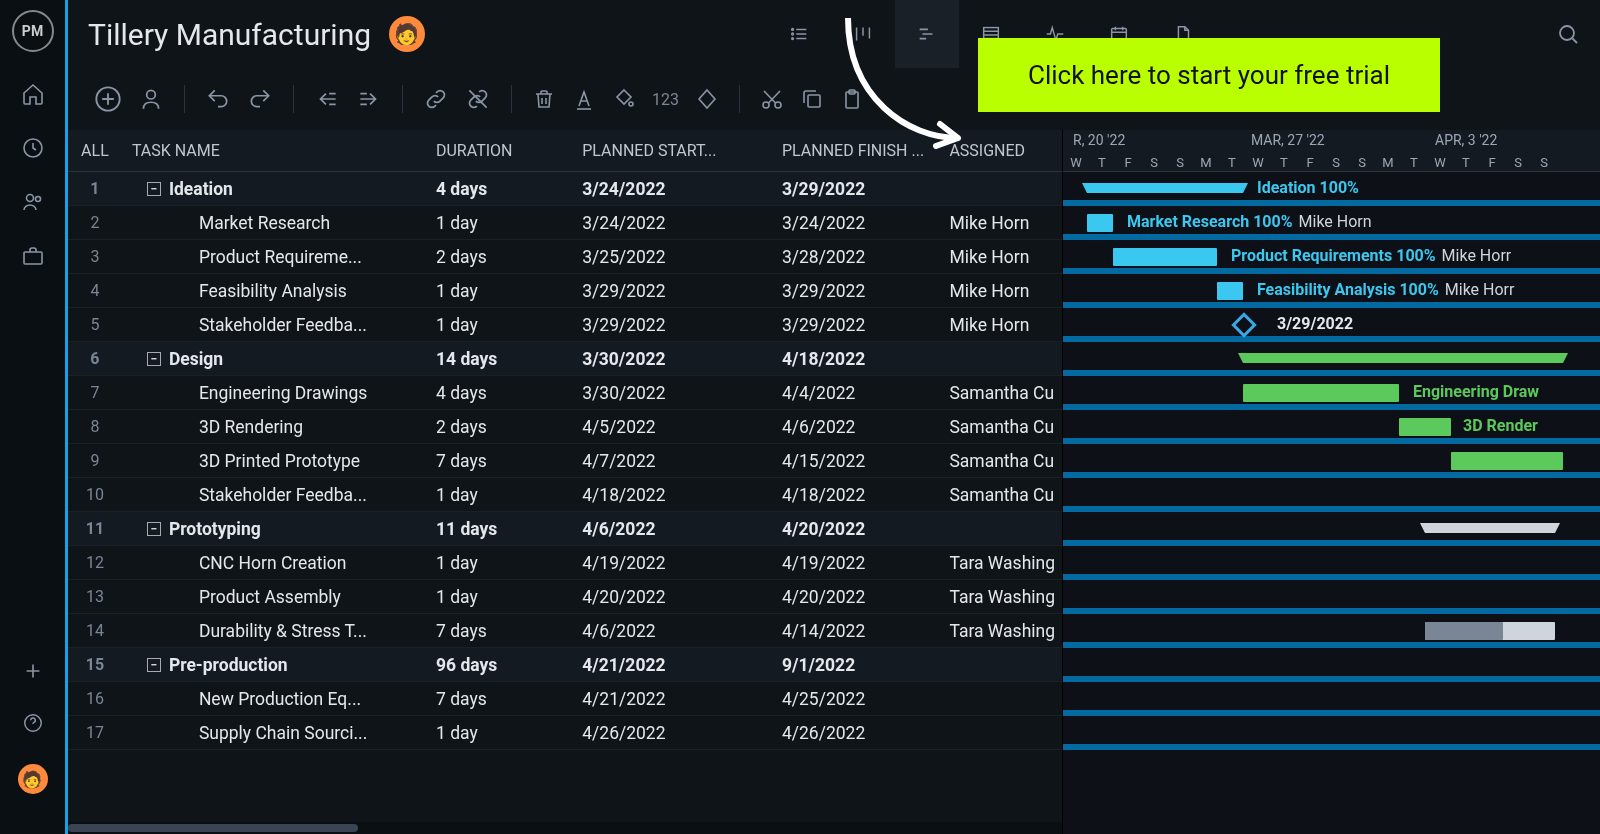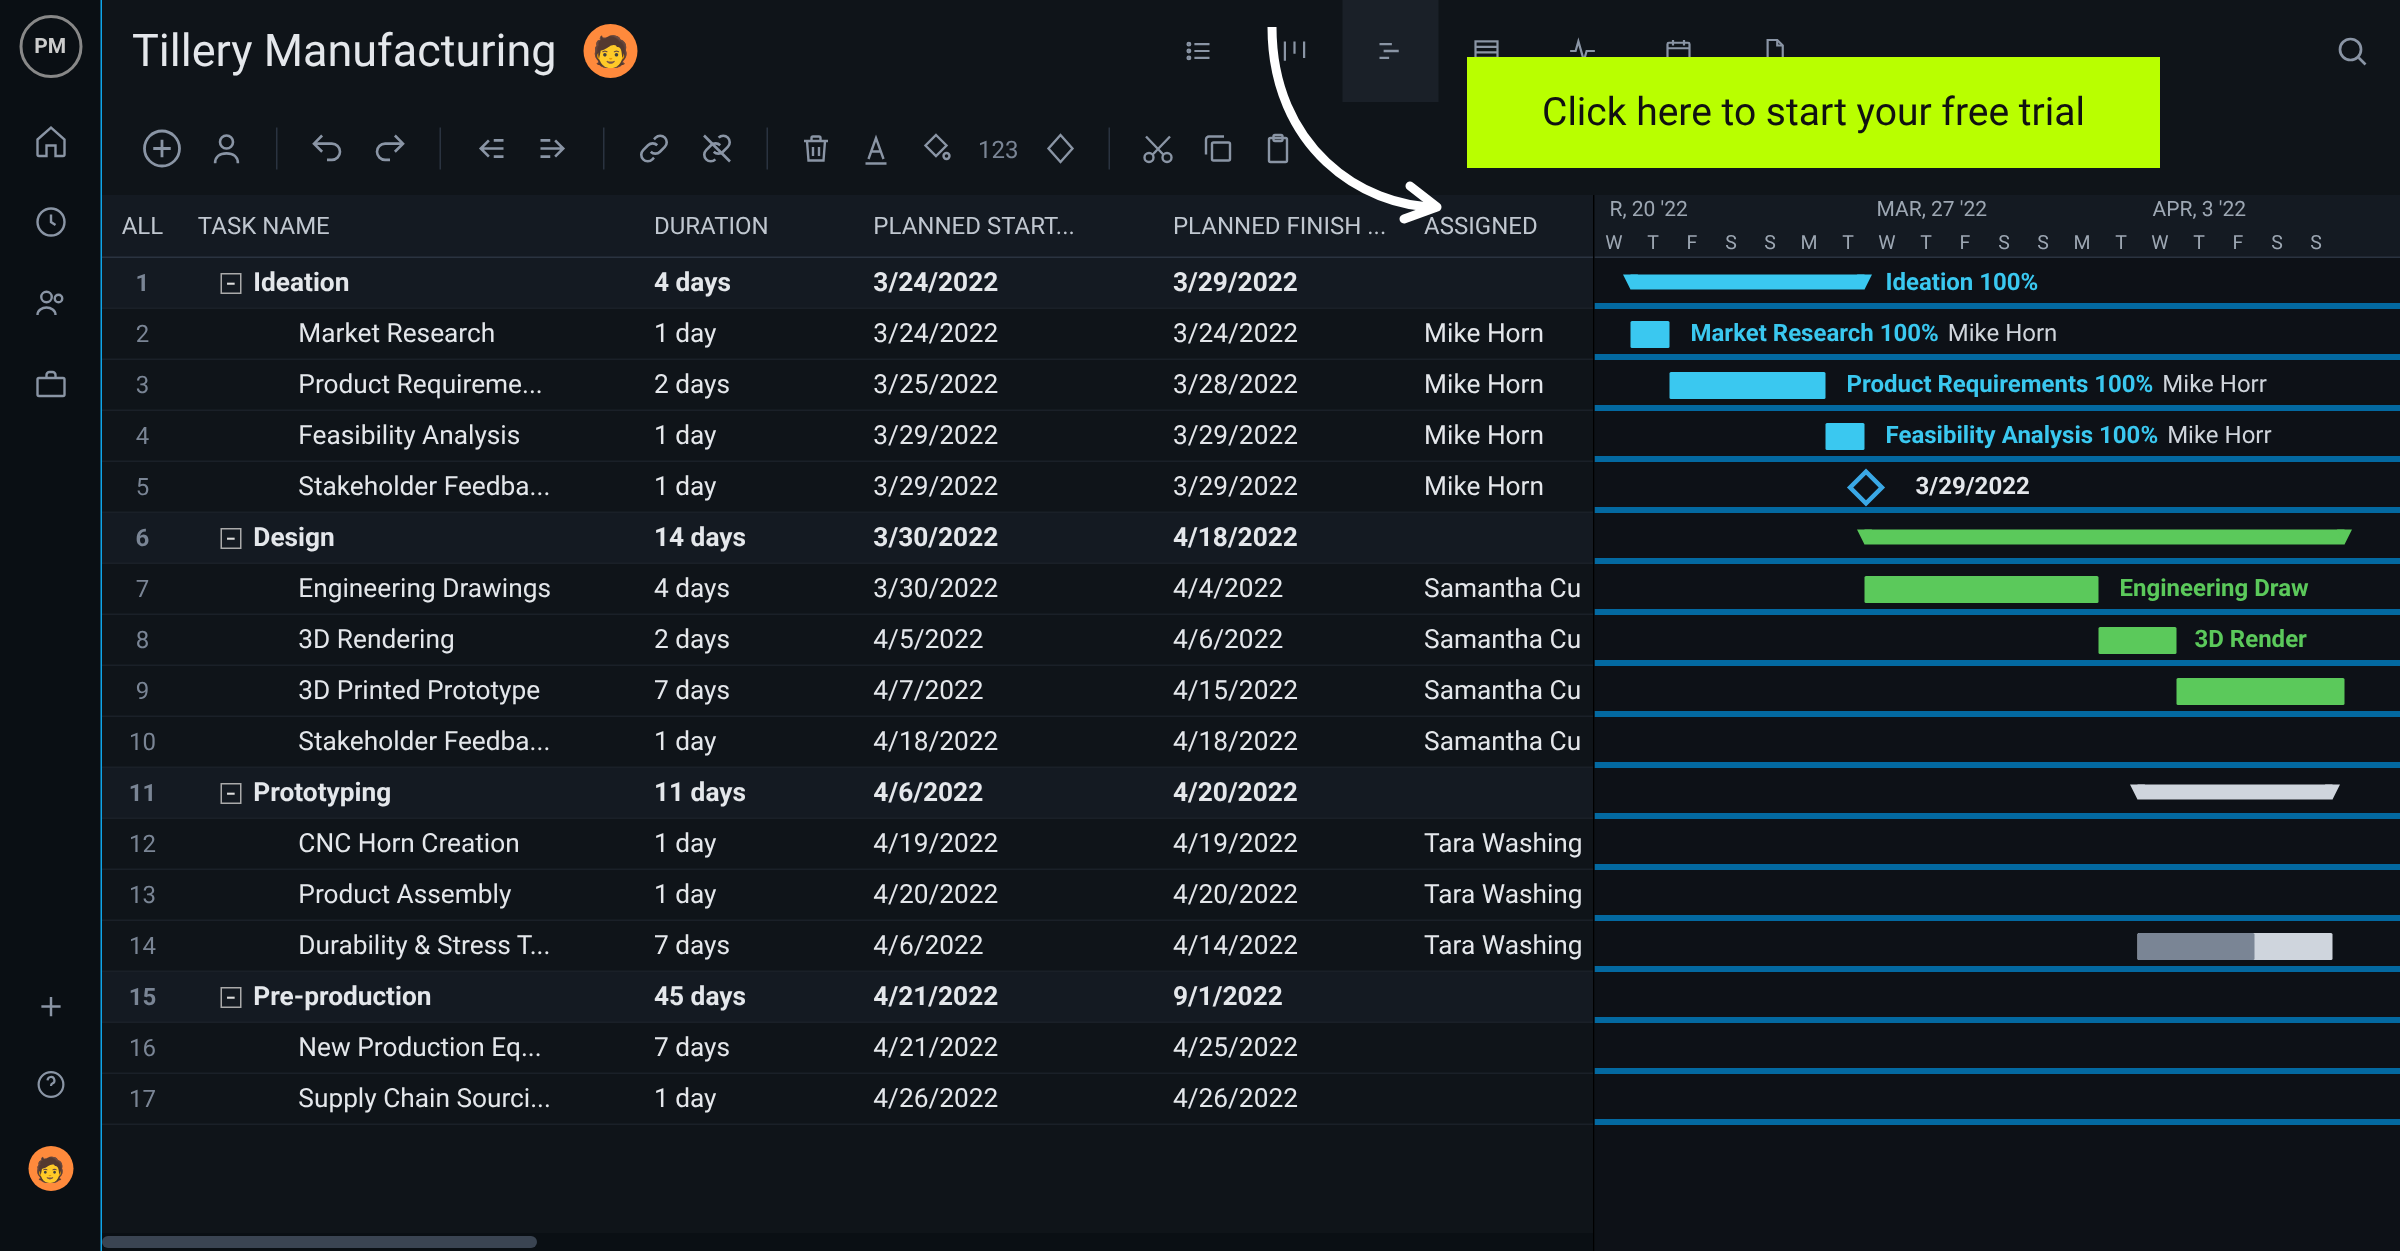--- a/index.html
+++ b/index.html
@@ -1,21 +1,21 @@
 <!DOCTYPE html>
 <html><head>
 <meta charset="utf-8">
 <style>
 * { margin:0; padding:0; box-sizing:border-box; font-family:-apple-system,BlinkMacSystemFont,"Segoe UI",Roboto,sans-serif; }
 body { background:#0f1419; color:#e4e7eb; overflow:hidden; width:1600px; height:834px; }
 
 .app { display:flex; height:100%; }
 
 
-.leftnav { width:68px; background:#0a0f14; border-right:1px solid #0ea5e9; display:flex; flex-direction:column; align-items:center; padding-top:10px; gap:30px; }
+.leftnav { width:68px; background:#0a0f14; border-right:3px solid #0ea5e9; display:flex; flex-direction:column; align-items:center; padding-top:10px; gap:30px; }
 .leftnav .logo { width:42px;height:42px;border:2px solid #888;border-radius:50%;display:flex;align-items:center;justify-content:center;font-size:14px;color:#ccc;font-weight:700; }
 .leftnav .ico { color:#8a95a5; cursor:pointer; }
 .leftnav .spacer { flex:1; }
 .leftnav .avatar-sm { width:30px;height:30px;border-radius:50%;background:#ff8a3c;display:flex;align-items:center;justify-content:center;font-size:16px; }
 
 
 .main { flex:1; display:flex; flex-direction:column; }
 
 
 .header { height:68px; display:flex; align-items:center; padding:0 20px; gap:18px; background:#0f1419; }
@@ -59,21 +59,21 @@
 .hscroll .thumb { height:8px; width:290px; background:#3a4452; border-radius:4px; margin-top:2px; }
 
 
 .gantt { flex:1; background:#0d1117; display:flex; flex-direction:column; overflow:hidden; }
 .ghead { height:42px; background:#141a22; border-bottom:1px solid #2a3340; font-size:14px; color:#9da7b3; position:relative; }
 .ghead .months { display:flex; position:absolute; top:2px; width:100%; }
 .ghead .months span { position:absolute; font-size:14px; }
 .ghead .days { position:absolute; bottom:1px; display:flex; width:100%; }
 .ghead .days span { width:26px; text-align:center; font-size:13px; }
 .gbody { flex:1; position:relative; }
-.grow { height:34px; position:relative; border-bottom:4px solid #0369a1; }
+.grow { height:34px; position:relative; border-bottom:6px solid #0369a1; }
 .bar { position:absolute; height:18px; top:8px; border-radius:1px; }
 .barlabel { position:absolute; top:6px; font-size:16px; white-space:nowrap; font-weight:700; }
 .barlabel .asn { font-weight:400; color:#d0d5dc; margin-left:6px; }
 .summary { position:absolute; height:10px; top:11px; }
 .summary::before,.summary::after { content:""; position:absolute; top:0; width:0;height:0; border-top:10px solid currentColor; }
 .summary::before{left:-5px;border-left:5px solid transparent;border-right:5px solid transparent;}
 .summary::after{right:-5px;border-left:5px solid transparent;border-right:5px solid transparent;}
 .diamond { position:absolute; width:18px; height:18px; transform:rotate(45deg); border:3px solid #3aa8e6; top:8px; }
 
 svg { display:block; }
@@ -493,21 +493,21 @@
             </div>
             <div class="trow parent">
               <div class="col-idx">15</div>
               <div class="col-name">
                 <div class="namecell">
                   <div class="stripe" style="background:#ff9933"></div>
                   <span class="collapse">−</span>
                   <span>Pre-production</span>
                 </div>
               </div>
-              <div class="col-dur">45 days</div>
+              <div class="col-dur">96 days</div>
               <div class="col-start">4/21/2022</div>
               <div class="col-finish">9/1/2022</div>
               <div class="col-assign"></div>
             </div>
             <div class="trow">
               <div class="col-idx">16</div>
               <div class="col-name">
                 <div class="namecell">
                   <div class="stripe" style="background:#ff9933"></div>
                   <span class="indent"></span>

